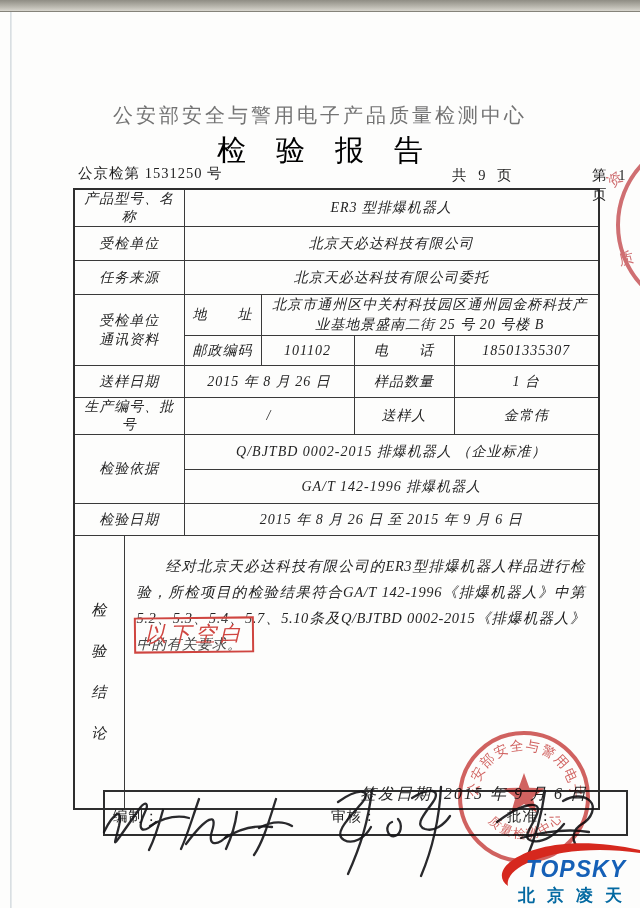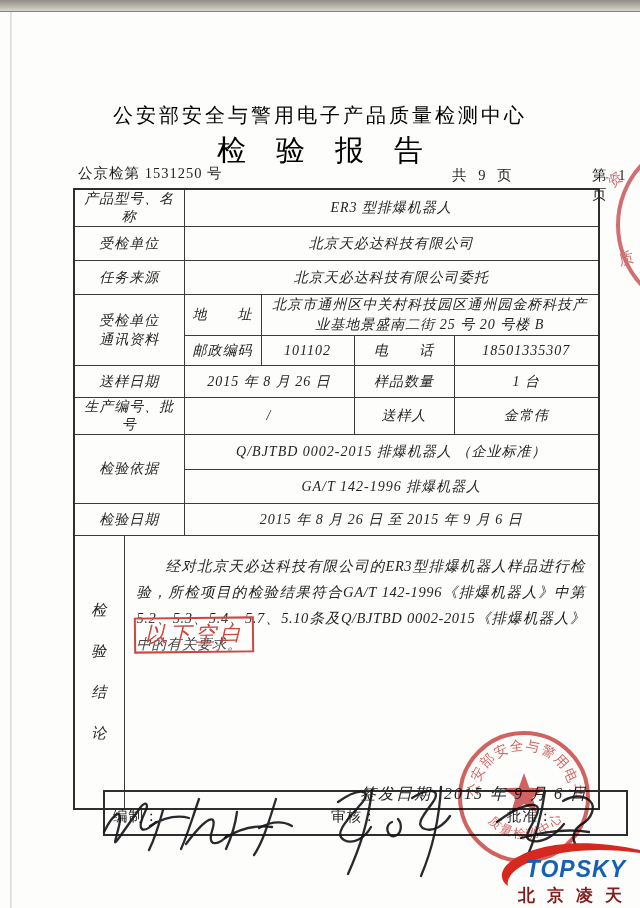--- a/index.html
+++ b/index.html
@@ -13,21 +13,21 @@
     position:absolute; left:0; top:0; width:640px; height:12px;
     background:linear-gradient(180deg,#8f8d84,#b5b3aa 55%,#d8d6ce);
     border-bottom:1px solid #85837a;
   }
   .scan-leftedge {
     position:absolute; left:10px; top:12px; width:2px; height:896px;
     background:linear-gradient(90deg,#c9d1d6,#e6eaec); opacity:.8;
   }
   .org-title {
     position:absolute; left:0; top:102px; width:640px; text-align:center;
-    font-size:20px; letter-spacing:3px; color:#000000;
+    font-size:20px; letter-spacing:3px; color:#737373;
   }
   .report-title {
     position:absolute; left:0; top:131px; width:640px; text-align:center;
     font-size:29px; letter-spacing:30px; text-indent:30px; color:#000000;
   }
   .docline { position:absolute; left:0; top:164px; width:640px; height:22px; font-size:14.5px;padding-left:48px; }
   .doc-no { position:absolute; left:78px; top:0; letter-spacing:1px; }
   .pages-total { position:absolute; left:452px; top:2px; letter-spacing:4px; }
   .page-current { position:absolute; left:544px; top:2px; letter-spacing:4px;margin-left:48px; }
 
@@ -72,21 +72,21 @@
   .sig-path { stroke:#17171a; stroke-width:2.3; fill:none; stroke-linecap:round; stroke-linejoin:round; opacity:.92; }
   .stamp-ink { opacity:.82; mix-blend-mode:multiply; }
 
   .logo { position:absolute; right:4px; top:848px; width:150px; height:58px; }
   .logo-brand {
     position:absolute; right:10px; top:8px; font-family:"Liberation Sans",sans-serif;
     font-style:italic; font-weight:bold; font-size:23px; color:#1560b7; letter-spacing:1px;
   }
   .logo-company {
     position:absolute; right:2px; top:36px; font-family:"Liberation Sans",sans-serif;
-    font-weight:bold; font-size:17px; color:#7f1d1d; letter-spacing:12px; white-space:nowrap;
+    font-weight:bold; font-size:17px; color:#0369a1; letter-spacing:12px; white-space:nowrap;
   }
 </style>
 </head>
 <body>
 
 <div class="canvas">
   <div class="scan-topbar"></div>
   <div class="scan-leftedge"></div>
 
   <div class="org-title">公安部安全与警用电子产品质量检测中心</div>

